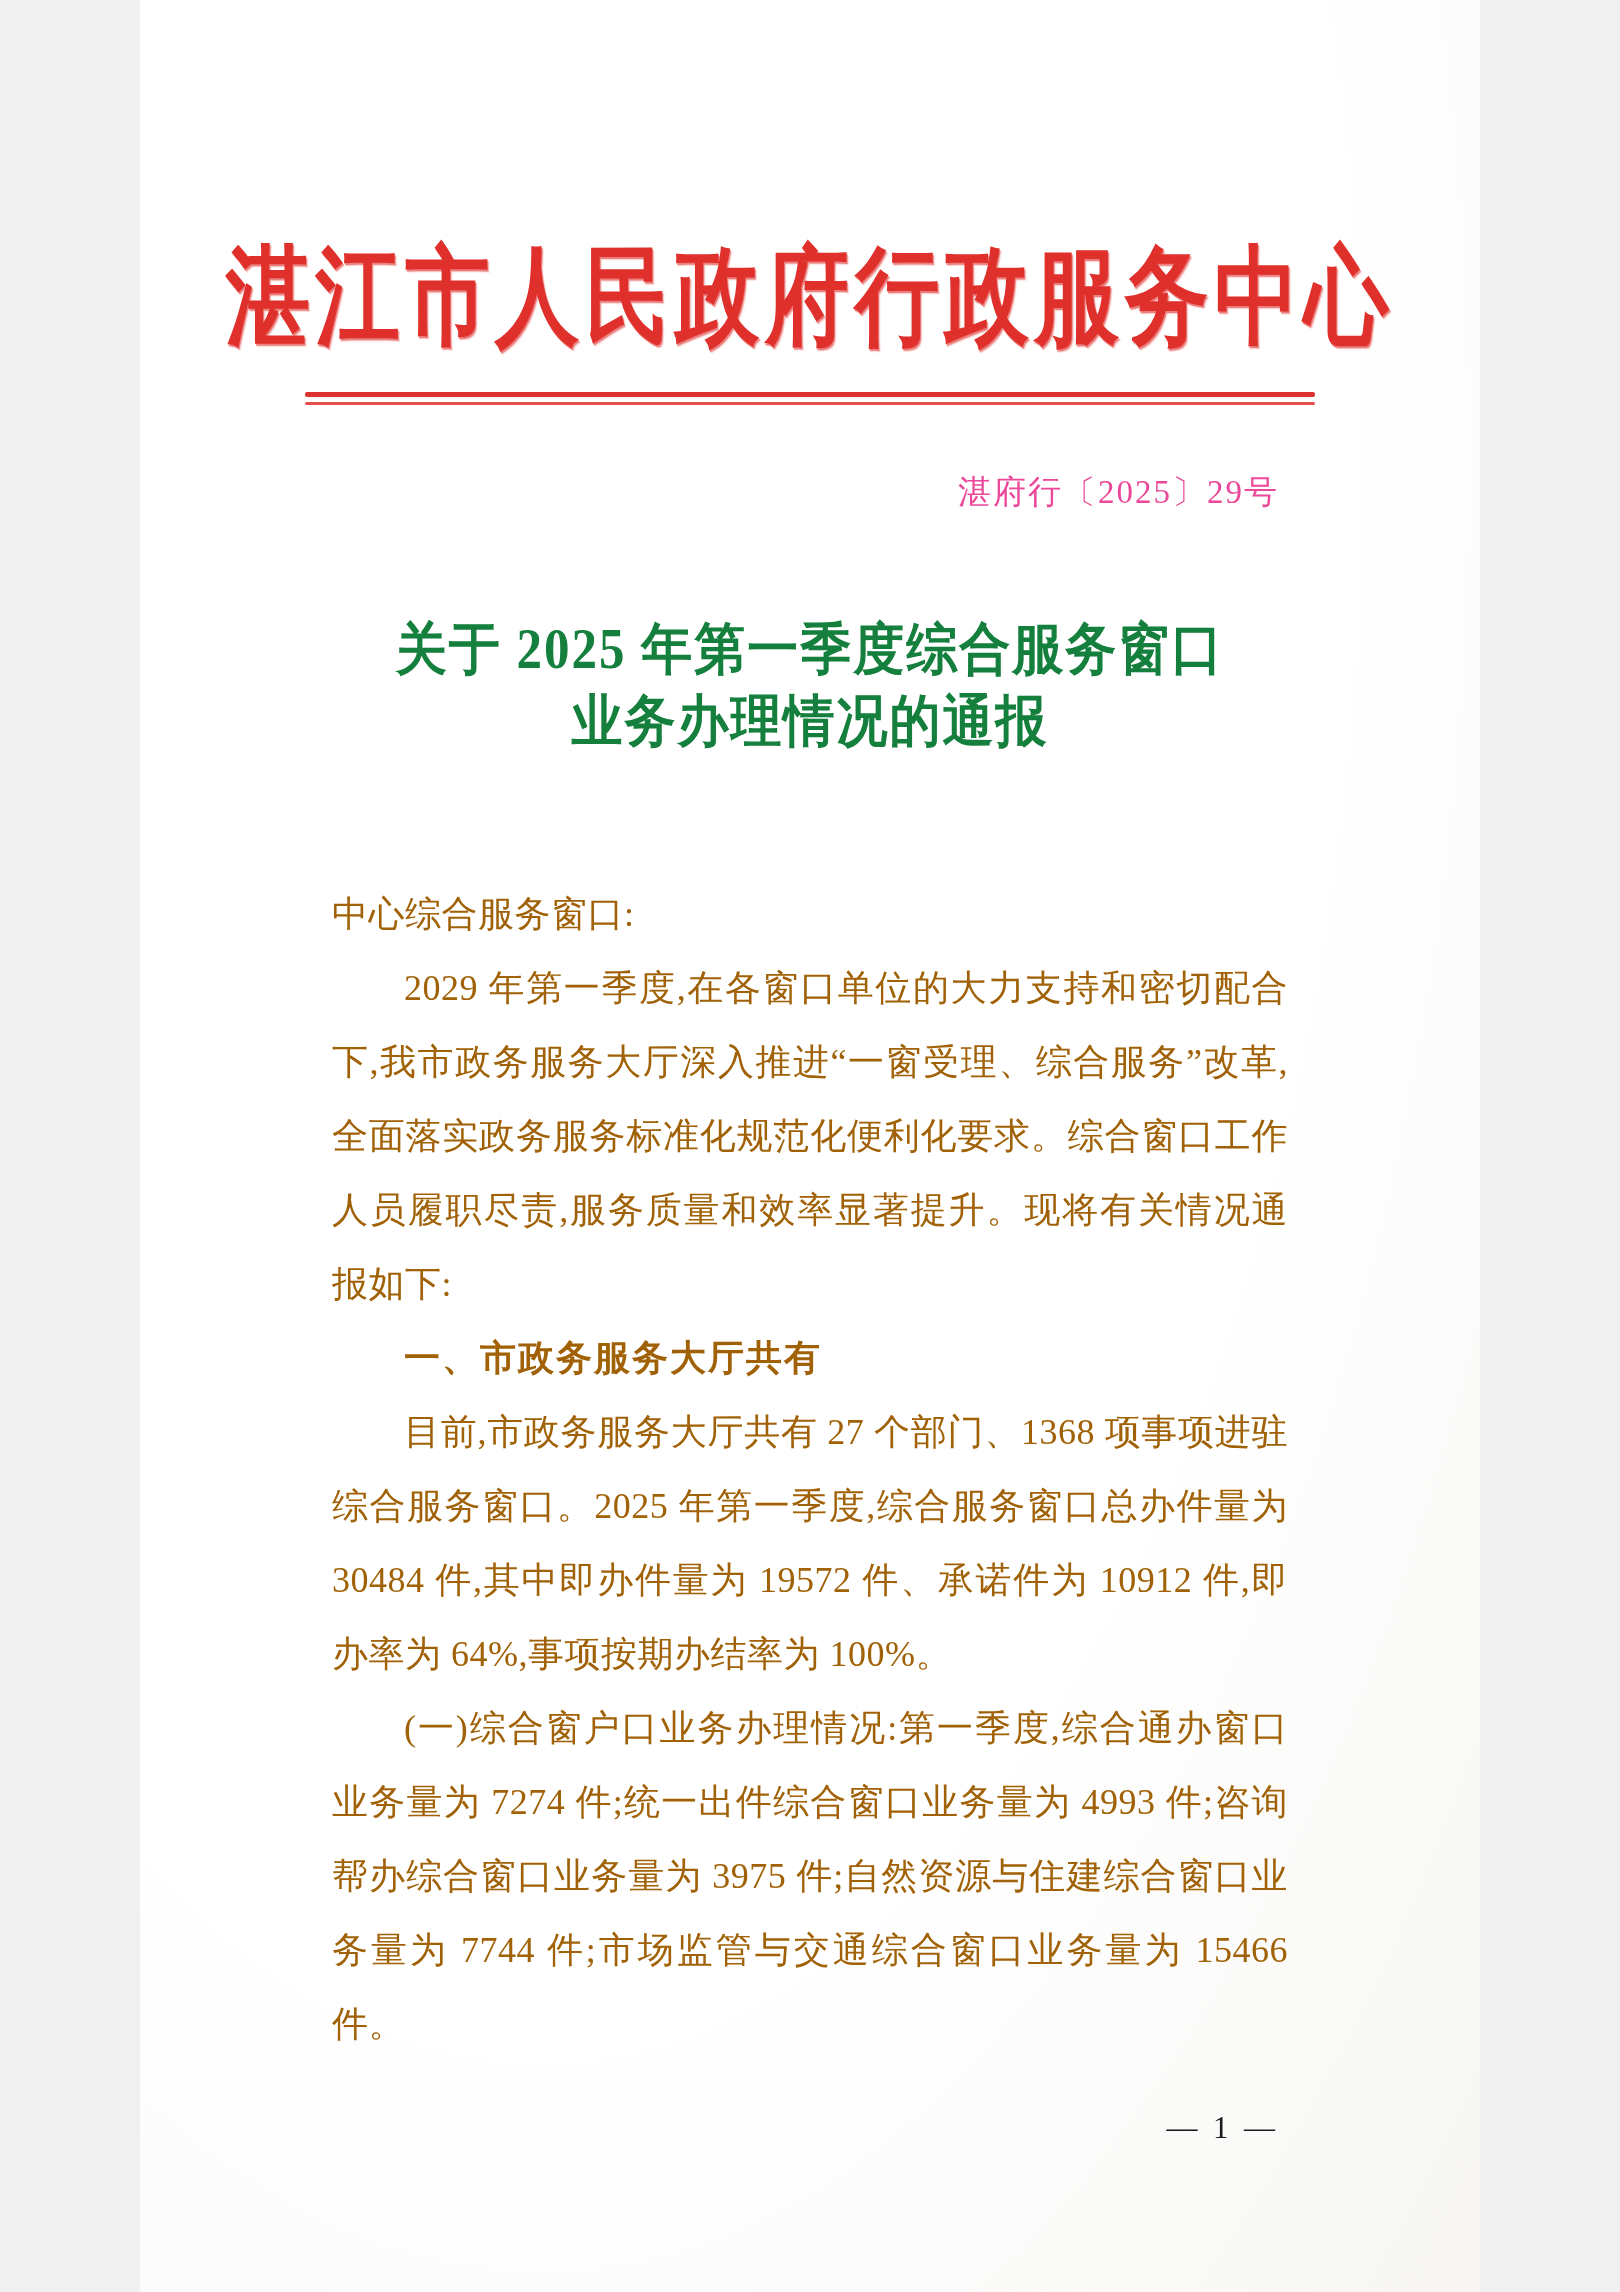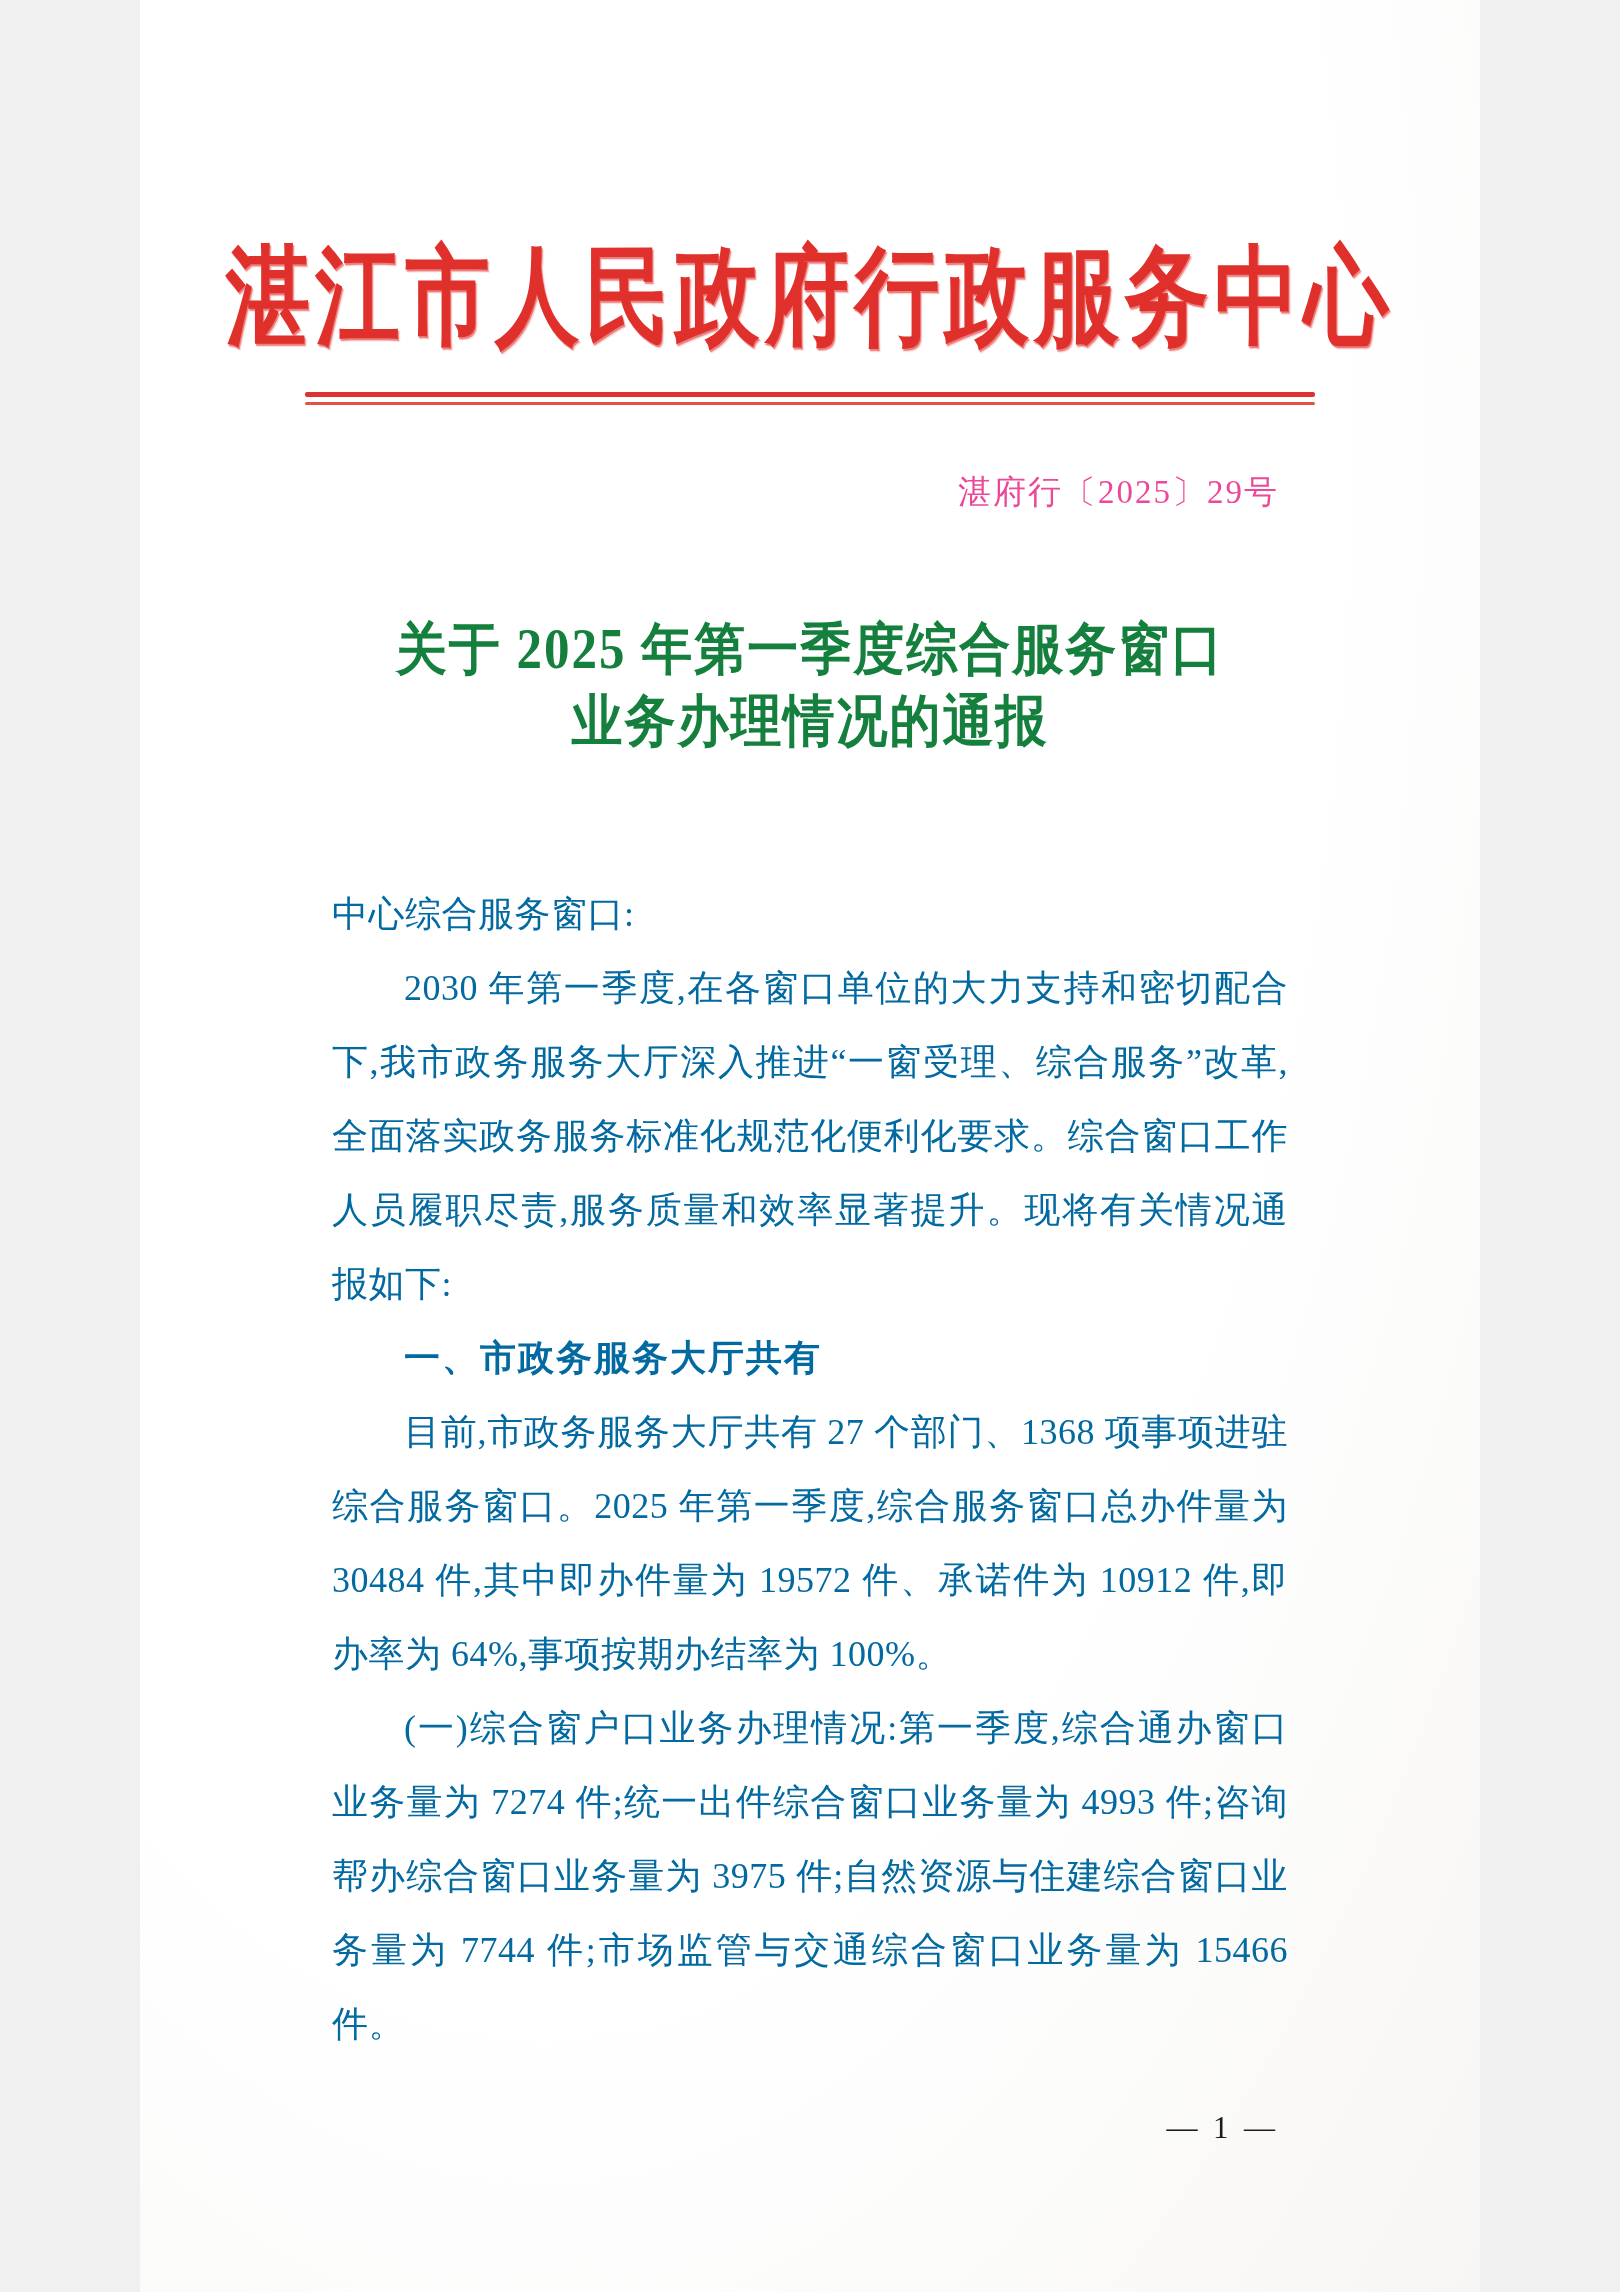--- a/index.html
+++ b/index.html
@@ -97,21 +97,21 @@
     display: block;
     transform: scaleY(1.1);
   }
 
   
   .body {
     position: absolute;
     left: 192px;
     right: 192px;
     top: 877px;
-    color: #0369a1;
+    color: #a16207;
     font-size: 36px;
     line-height: 74px;
     text-align: justify;
     text-justify: inter-ideograph;
     letter-spacing: 0.5px;
   }
   .body p {
     margin: 0;
   }
   .indent {
@@ -158,21 +158,21 @@
 
   <div class="doc-title">
     <span class="tline">关于 2025 年第一季度综合服务窗口</span>
     <span class="tline">业务办理情况的通报</span>
   </div>
 
   <div class="body">
 
     <p>中心综合服务窗口:</p>
 
-    <p class="indent">2030 年第一季度,在各窗口单位的大力支持和密切配合下,我市政务服务大厅深入推进“一窗受理、综合服务”改革,全面落实政务服务标准化规范化便利化要求。综合窗口工作人员履职尽责,服务质量和效率显著提升。现将有关情况通报如下:</p>
+    <p class="indent">2029 年第一季度,在各窗口单位的大力支持和密切配合下,我市政务服务大厅深入推进“一窗受理、综合服务”改革,全面落实政务服务标准化规范化便利化要求。综合窗口工作人员履职尽责,服务质量和效率显著提升。现将有关情况通报如下:</p>
 
     <p class="sec-head">一、市政务服务大厅共有</p>
 
     <p class="indent">目前,市政务服务大厅共有 27 个部门、1368 项事项进驻综合服务窗口。2025 年第一季度,综合服务窗口总办件量为 30484 件,其中即办件量为 19572 件、承诺件为 10912 件,即办率为 64%,事项按期办结率为 100%。</p>
 
     <p class="indent"><span class="run-head">(一)综合窗户口业务办理情况:</span><span>第一季度,综合通办窗口业务量为 7274 件;统一出件综合窗口业务量为 4993 件;咨询帮办综合窗口业务量为 3975 件;自然资源与住建综合窗口业务量为 7744 件;市场监管与交通综合窗口业务量为 15466 件。</span></p>
 
   </div>
 
   <div class="page-footer">

